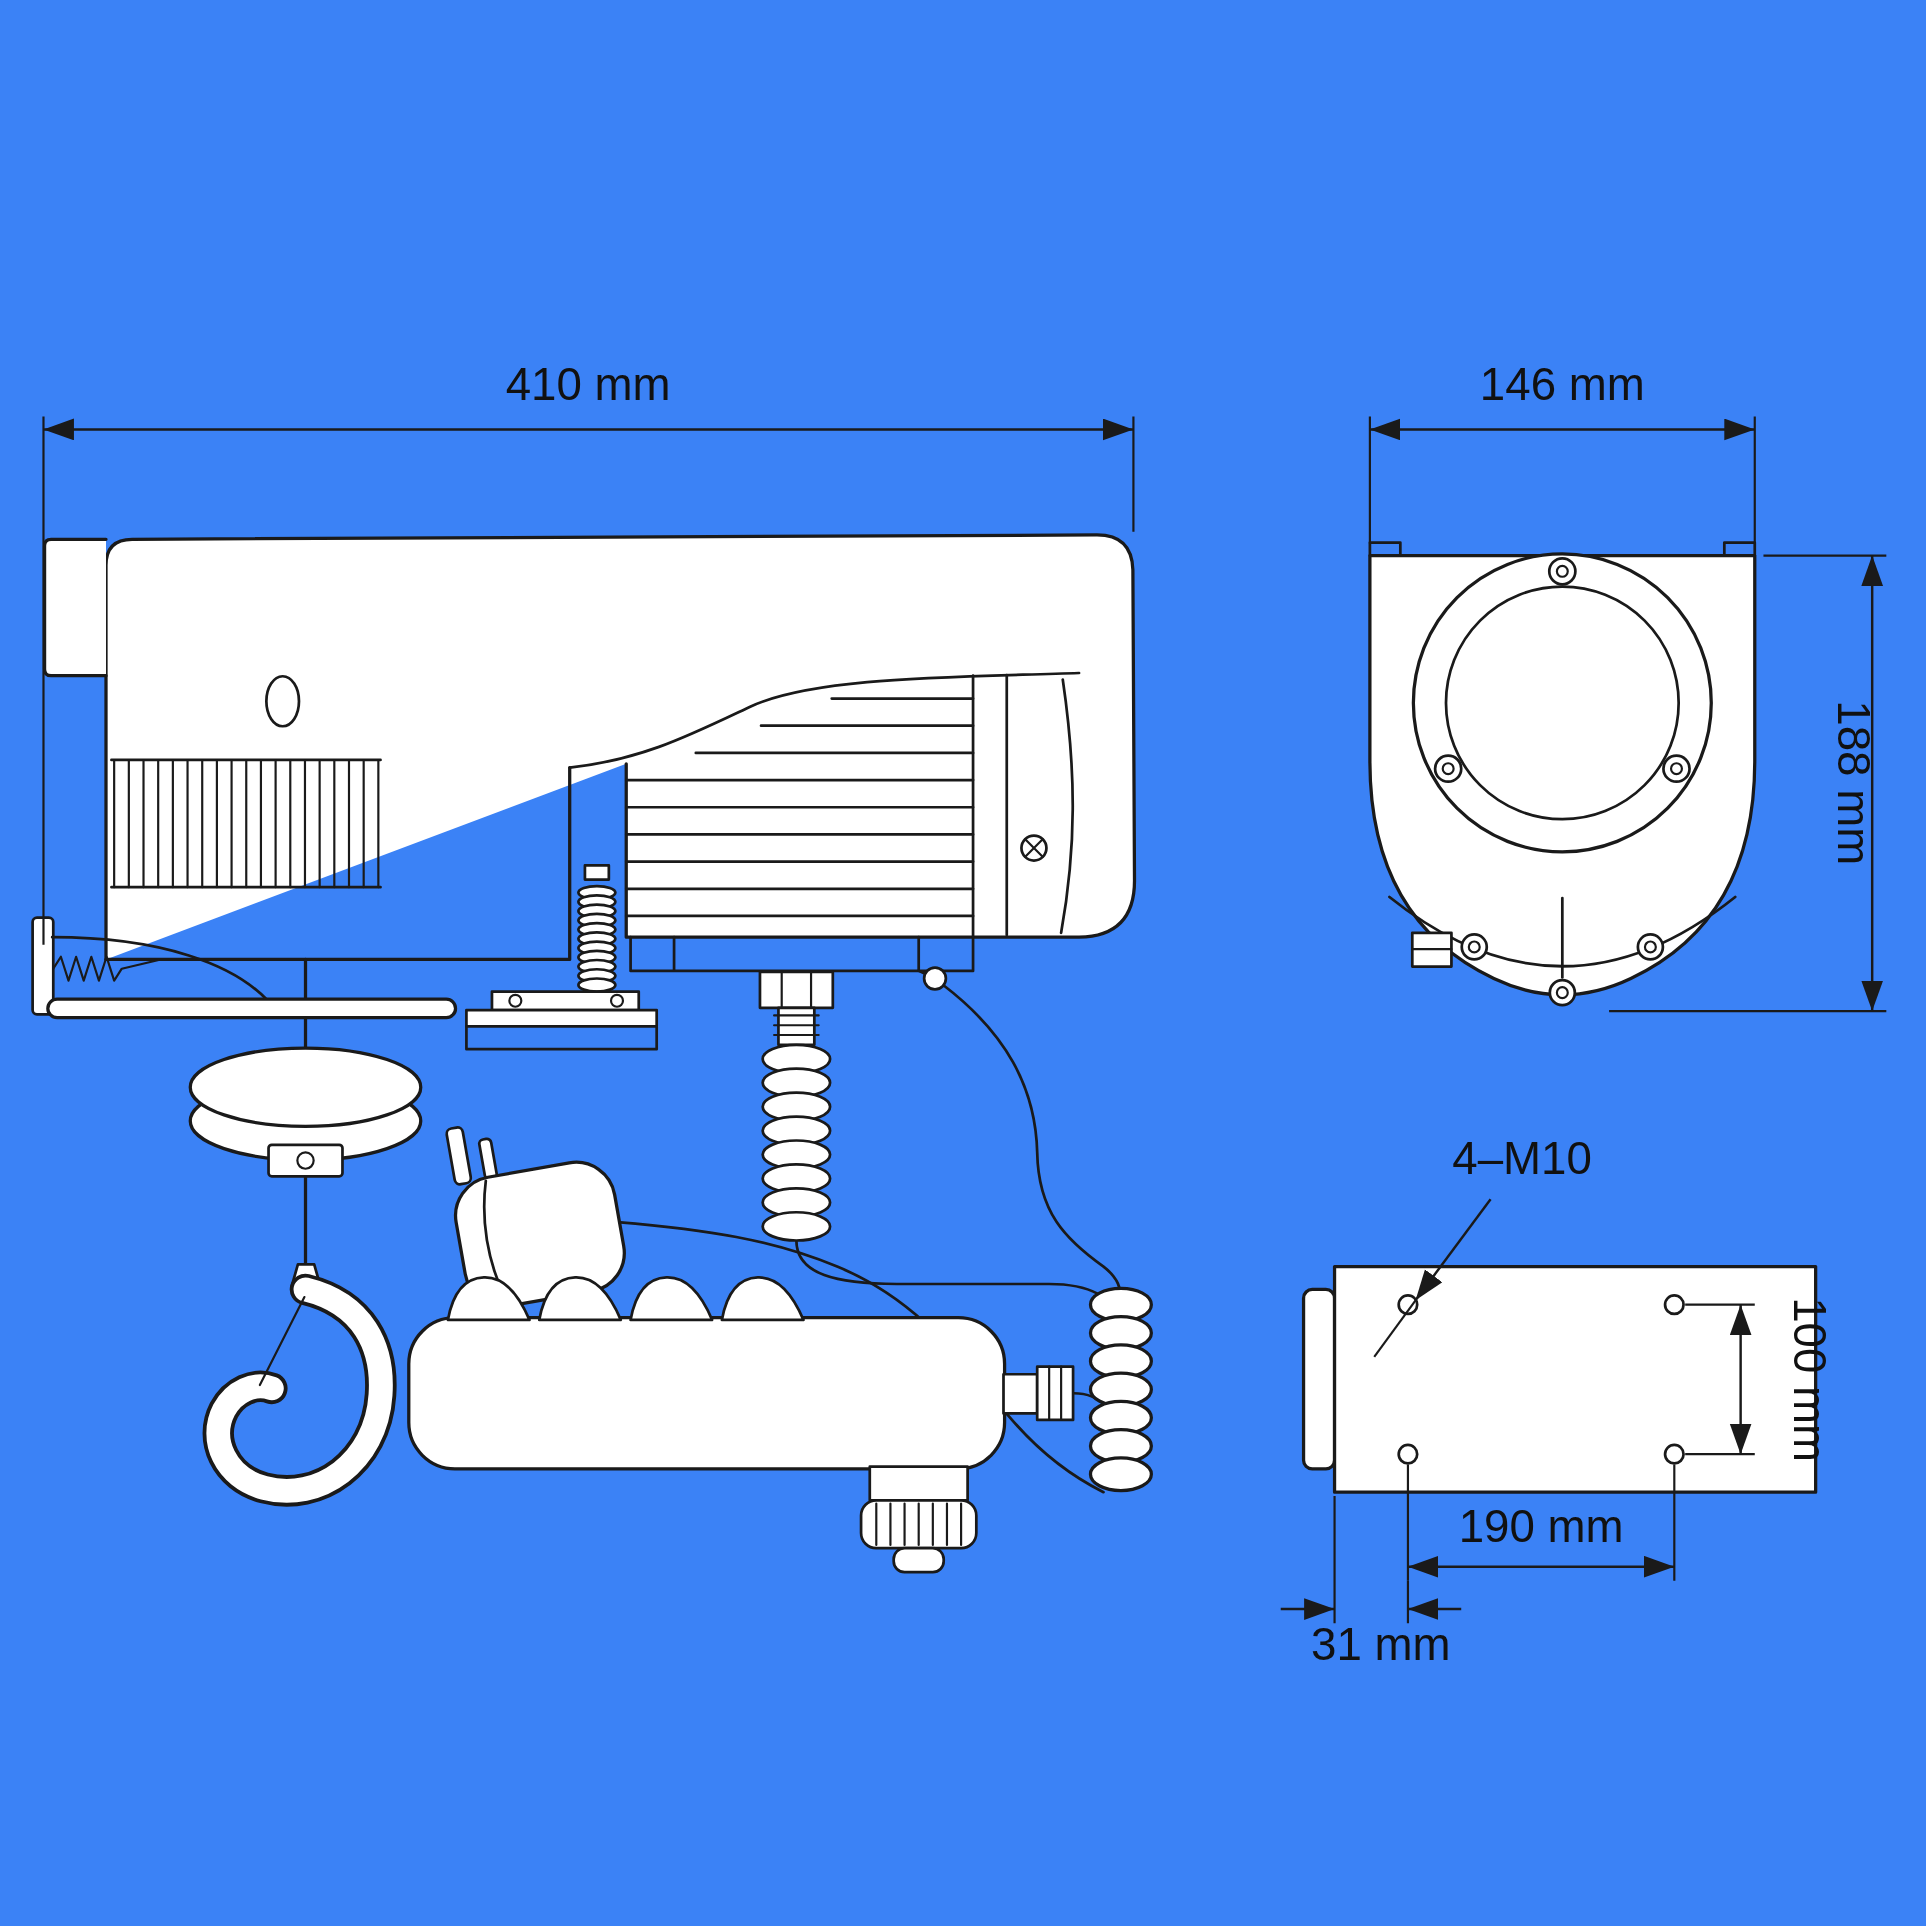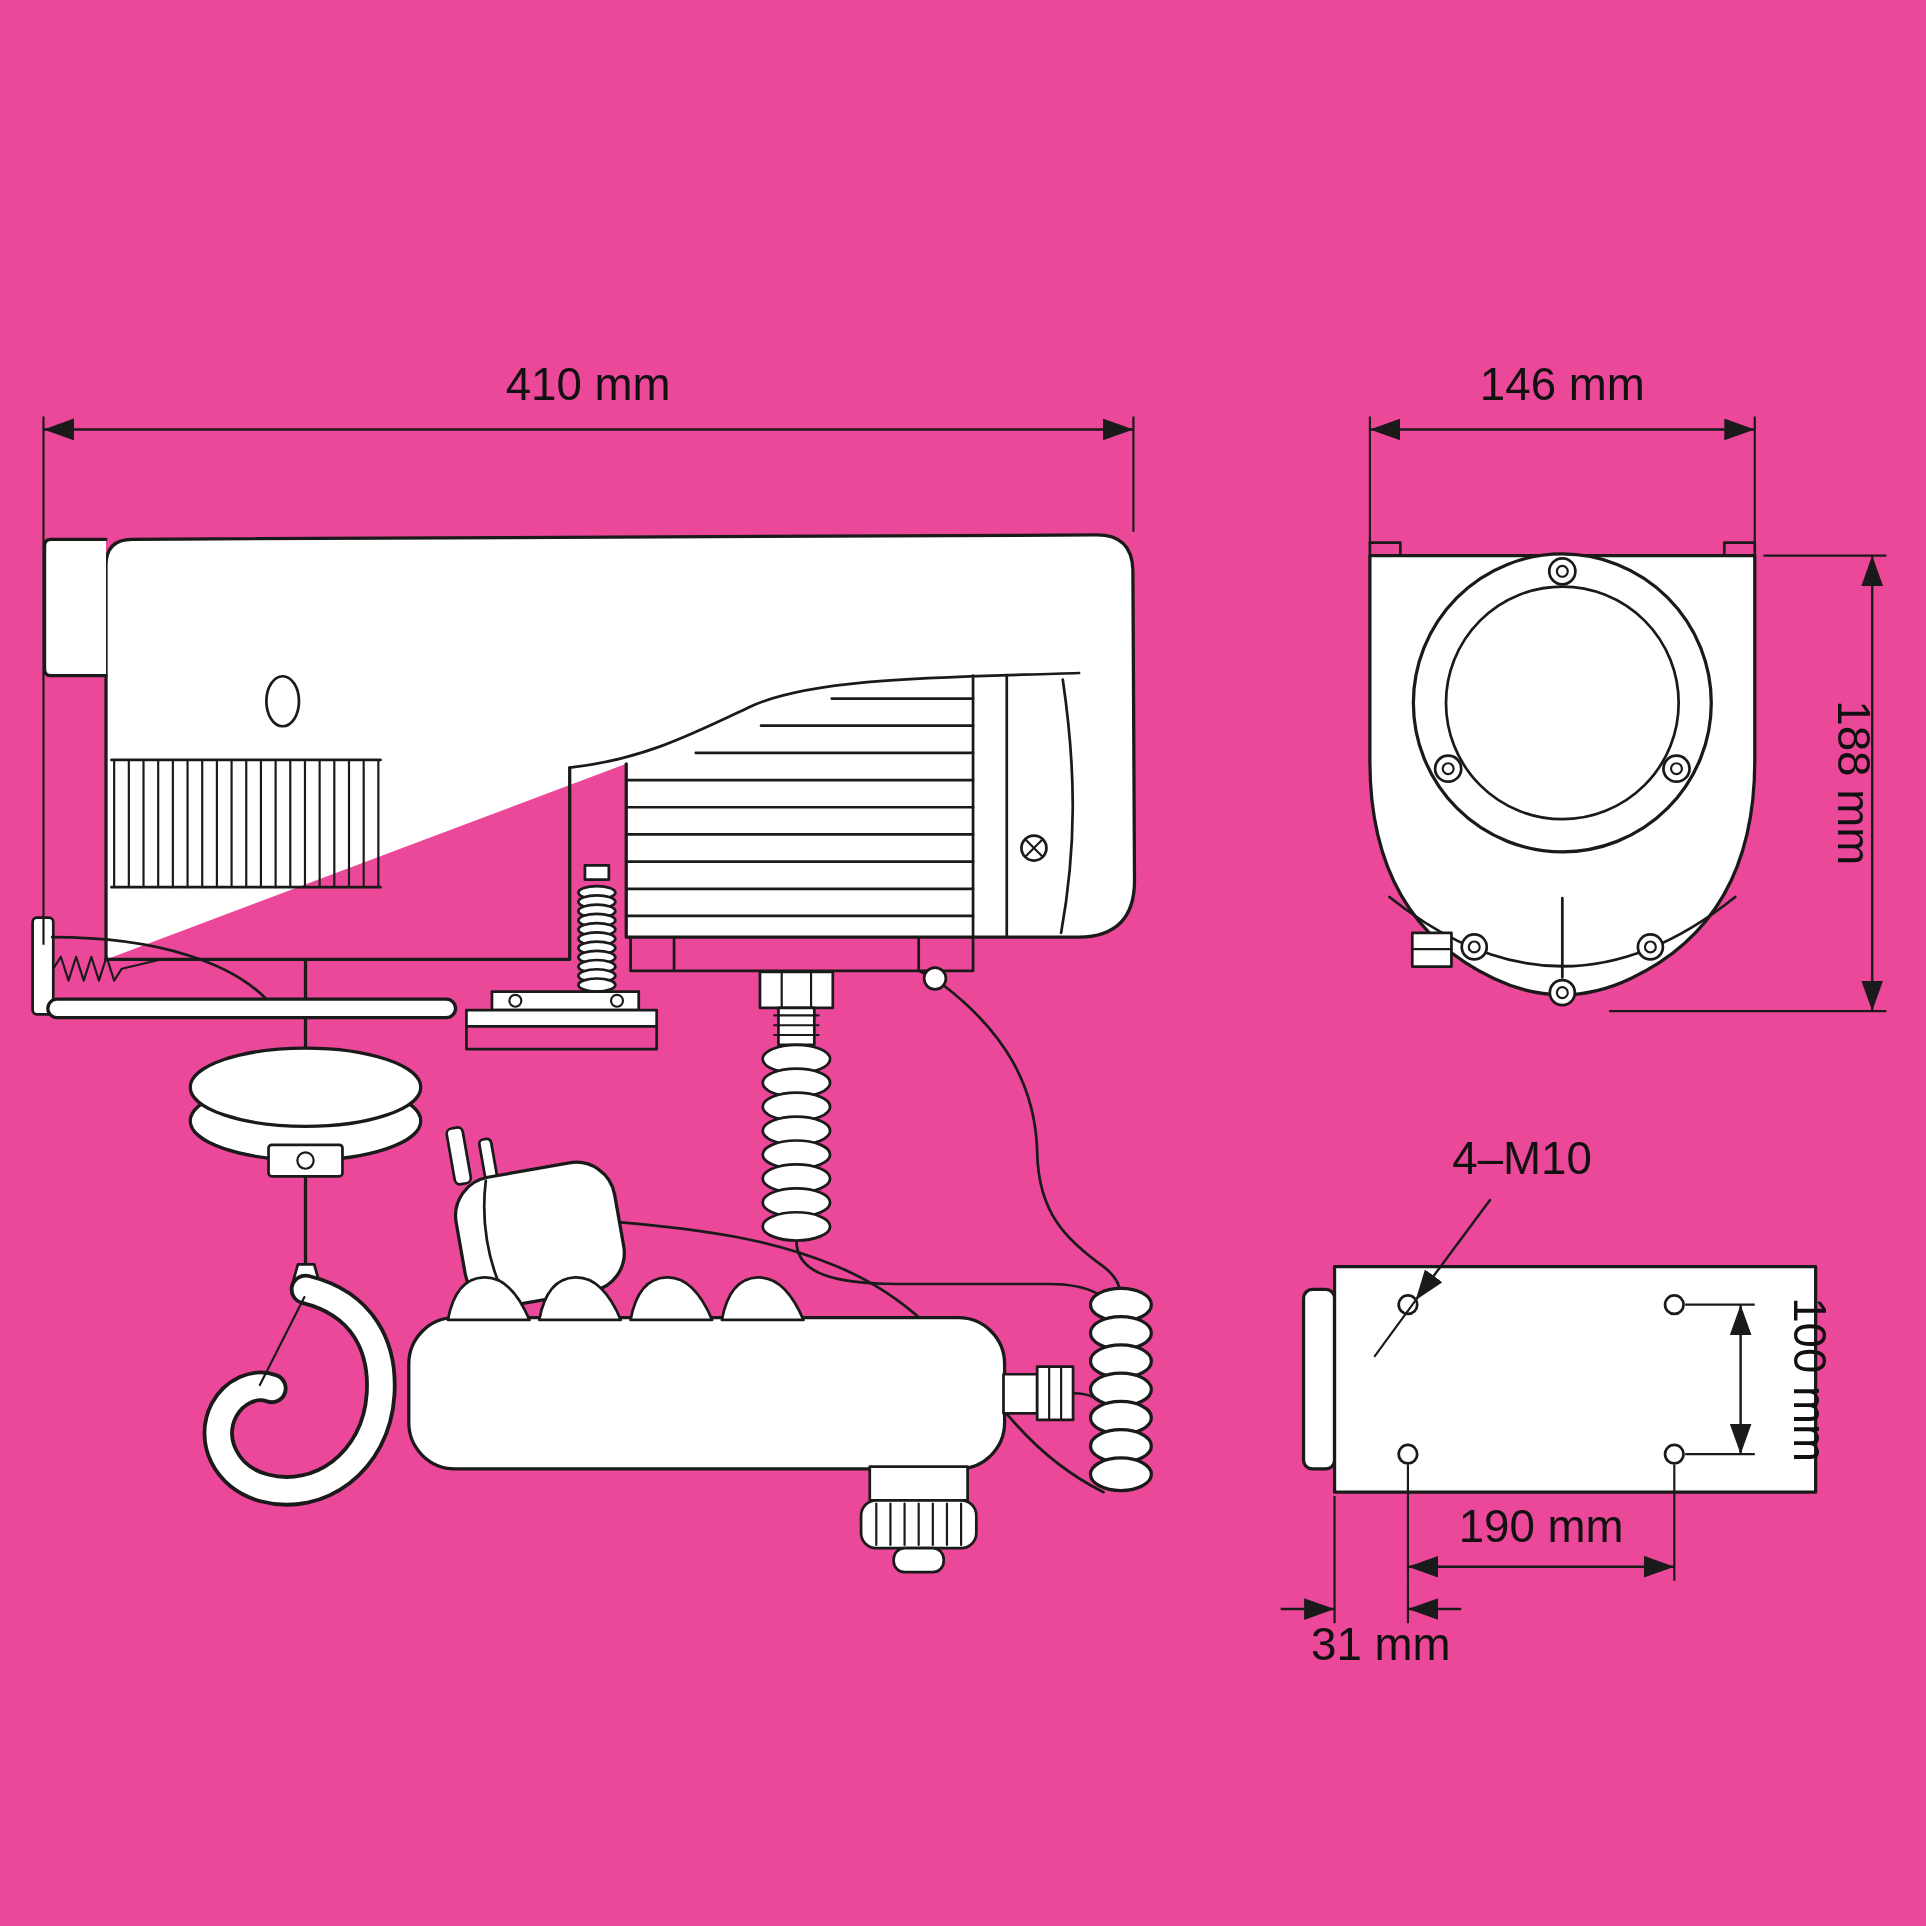--- a/index.html
+++ b/index.html
@@ -1,16 +1,16 @@
 <!DOCTYPE html>
 <html style="font-size:8.7px"><head>
 <meta charset="utf-8">
 <style>
   html,body{margin:0;padding:0;background:#ffffff;width:1926px;height:1926px;}
-  .canvas{position:relative;width:1926px;height:1926px;background:#ec4899;}
+  .canvas{position:relative;width:1926px;height:1926px;background:#3b82f6;}
   svg{display:block;}
   .s6{stroke:#1a1a1a;stroke-width:6;fill:none;stroke-linecap:round;stroke-linejoin:round;}
   .s5{stroke:#1a1a1a;stroke-width:5;fill:none;stroke-linecap:round;stroke-linejoin:round;}
   .s4{stroke:#1a1a1a;stroke-width:4;fill:none;stroke-linecap:round;stroke-linejoin:round;}
   .f{fill:#ffffff;}
   .dim{stroke:#1a1a1a;stroke-width:4.5;fill:none;}
   .ext{stroke:#1a1a1a;stroke-width:4;fill:none;}
   .lbl{font-family:"Liberation Sans",sans-serif;font-size:84px;fill:#111111;}
   .hookO{stroke:#1a1a1a;stroke-width:58;fill:none;stroke-linecap:round;}
   .hookI{stroke:#ffffff;stroke-width:44;fill:none;stroke-linecap:round;}

